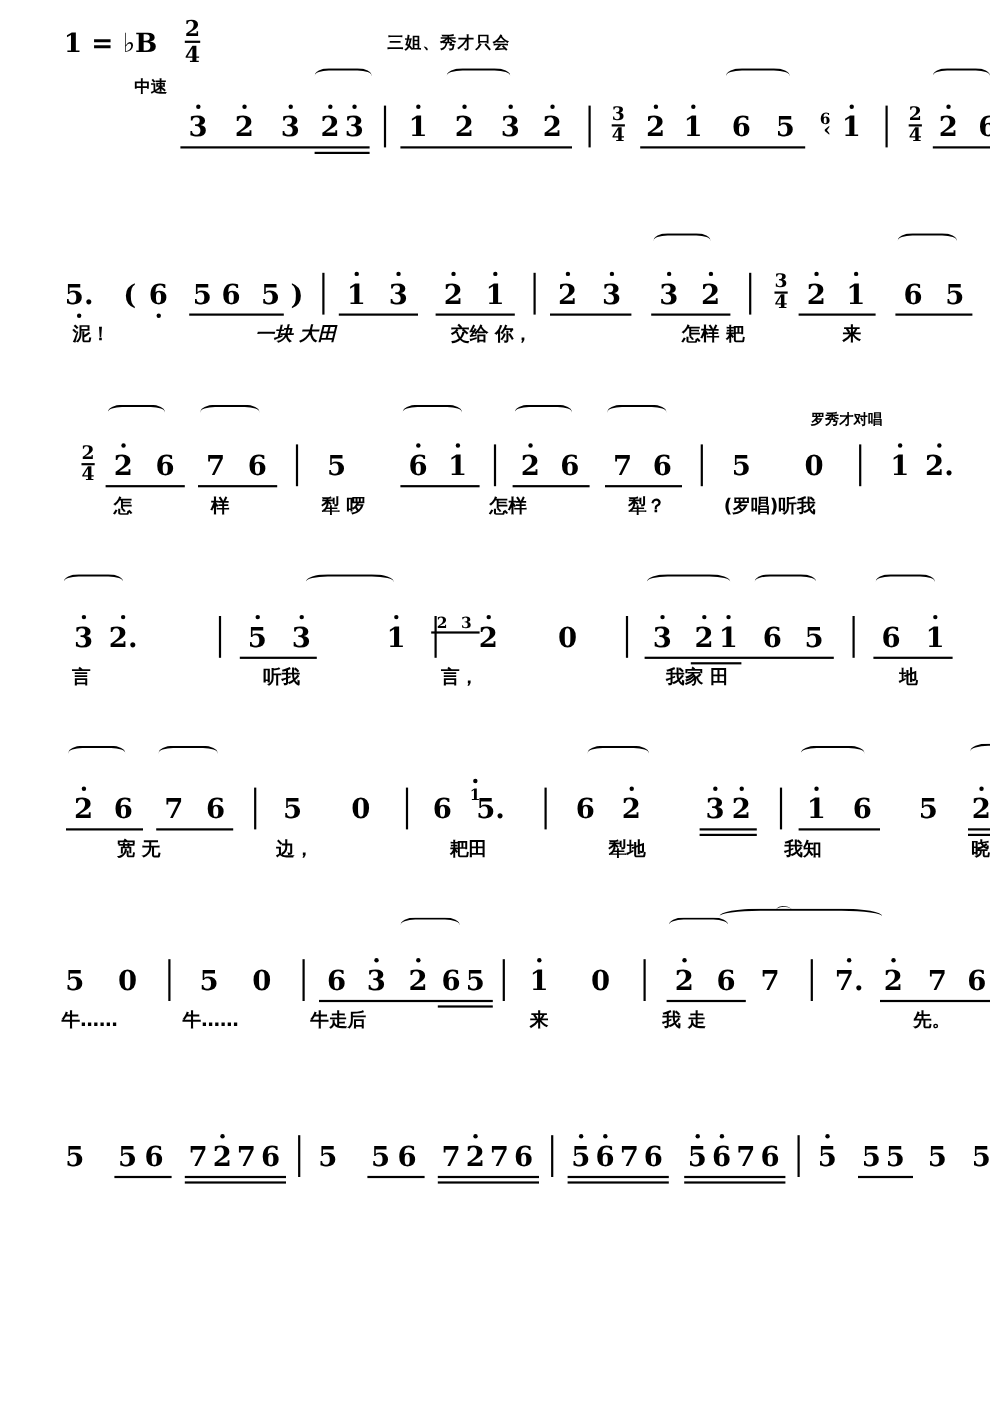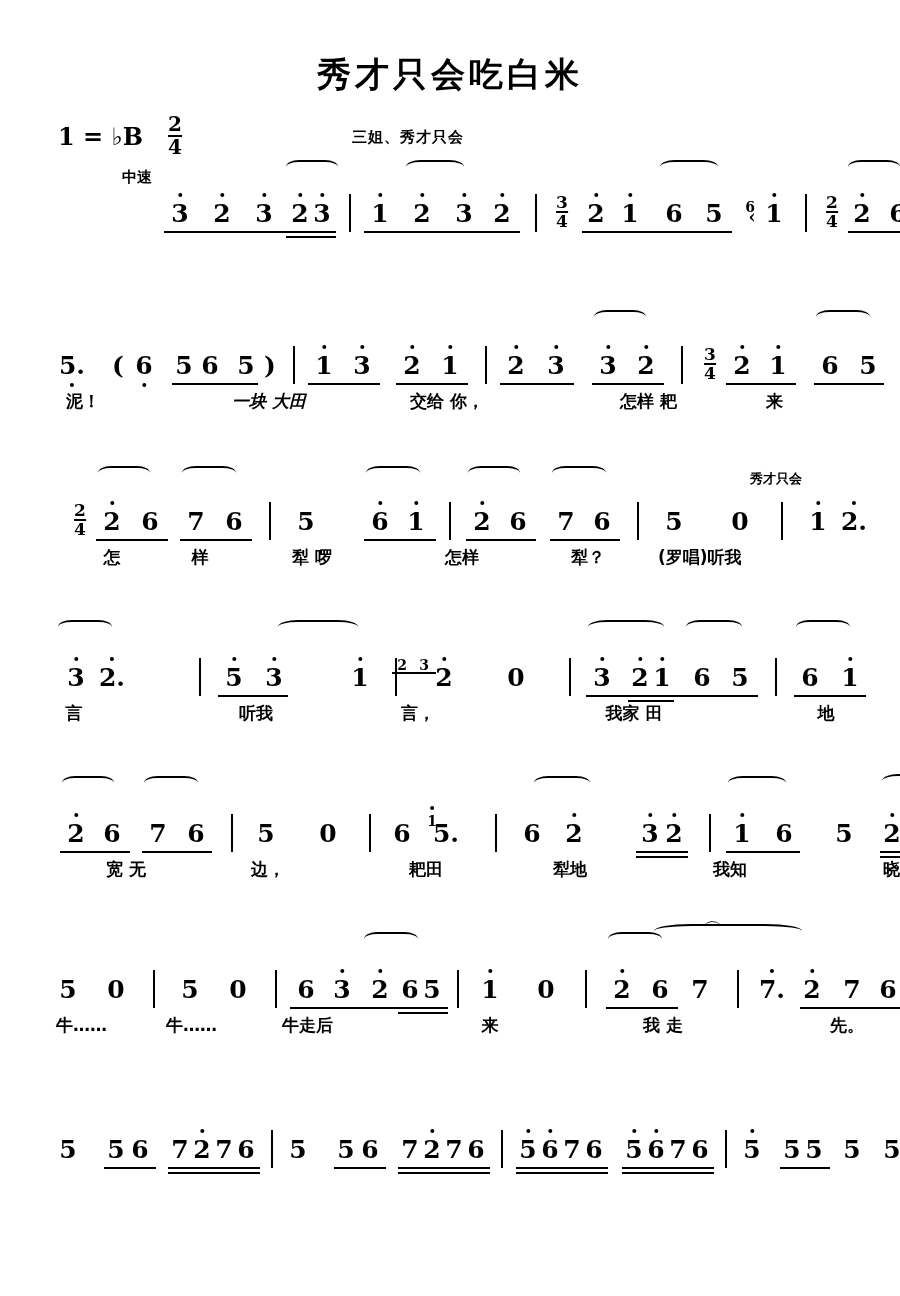--- a/index.html
+++ b/index.html
@@ -174,21 +174,20 @@
     transform: translateX(-50%);
   }
   .meter-inline .num { display: block; }
   .meter-inline .den { display: block; border-top: 2px solid #000; }
 </style>
 </head>
 <body>
 
 <div class="sheet">
 
-  <h1 class="title">秀才只会吃白米</h1>
 
   <div class="header-row">
     <div class="key-sig">
       <span>1 = ♭B</span>
     </div>
     <div class="meter">
       <span class="num">2</span>
       <span class="den">4</span>
     </div>
     <div class="credit">三姐、秀才只会</div>
@@ -288,21 +287,21 @@
     <div class="lyrics">
       <span class="lyr nosh" style="left:16px;">泥！</span>
       <span class="lyr nosh" style="left:182px;font-style:italic;">一块 大田</span>
       <span class="lyr nosh" style="left:360px;">交给 你，</span>
       <span class="lyr nosh" style="left:570px;">怎样 耙</span>
       <span class="lyr nosh" style="left:716px;">来</span>
     </div>
   </div>
 
   <div class="system" style="height:122px; margin-top:34px;">
-    <div class="free-beat" style="top:-14px; right:48px;">秀才只会</div>
+    <div class="free-beat" style="top:-14px; right:48px;">罗秀才对唱</div>
     <div class="notes">
       <span class="meter-inline" style="left:30px;">
         <span class="num">2</span>
           <span class="den">4</span>
       </span>
       <span class="tok" style="left:62px;">2<span class="dotup"></span></span>
       <span class="tok" style="left:100px;">6</span>
       <span class="tok" style="left:146px;">7</span>
       <span class="tok" style="left:184px;">6</span>
       <span class="beam" style="left:46px; width:72px;"></span>
@@ -485,21 +484,21 @@
       <span class="tok" style="left:802px;">7</span>
       <span class="tok" style="left:838px;">6</span>
       <span class="beam" style="left:750px; width:104px;"></span>
 
     </div>
     <div class="lyrics">
       <span class="lyr nosh" style="left:6px;">牛……</span>
       <span class="lyr nosh" style="left:116px;">牛……</span>
       <span class="lyr nosh" style="left:232px;">牛走后</span>
       <span class="lyr" style="left:440px;">来</span>
-      <span class="lyr nosh" style="left:552px;margin-left:41px;">我 走</span>
+      <span class="lyr nosh" style="left:552px;">我 走</span>
       <span class="lyr nosh" style="left:780px;">先。</span>
     </div>
   </div>
 
   <div class="system" style="height:100px; margin-top:36px;">
     <div class="notes">
       <span class="tok" style="left:18px;">5</span>
       <span class="tok" style="left:66px;">5</span>
       <span class="tok" style="left:90px;">6</span>
       <span class="beam" style="left:54px; width:52px;"></span>

